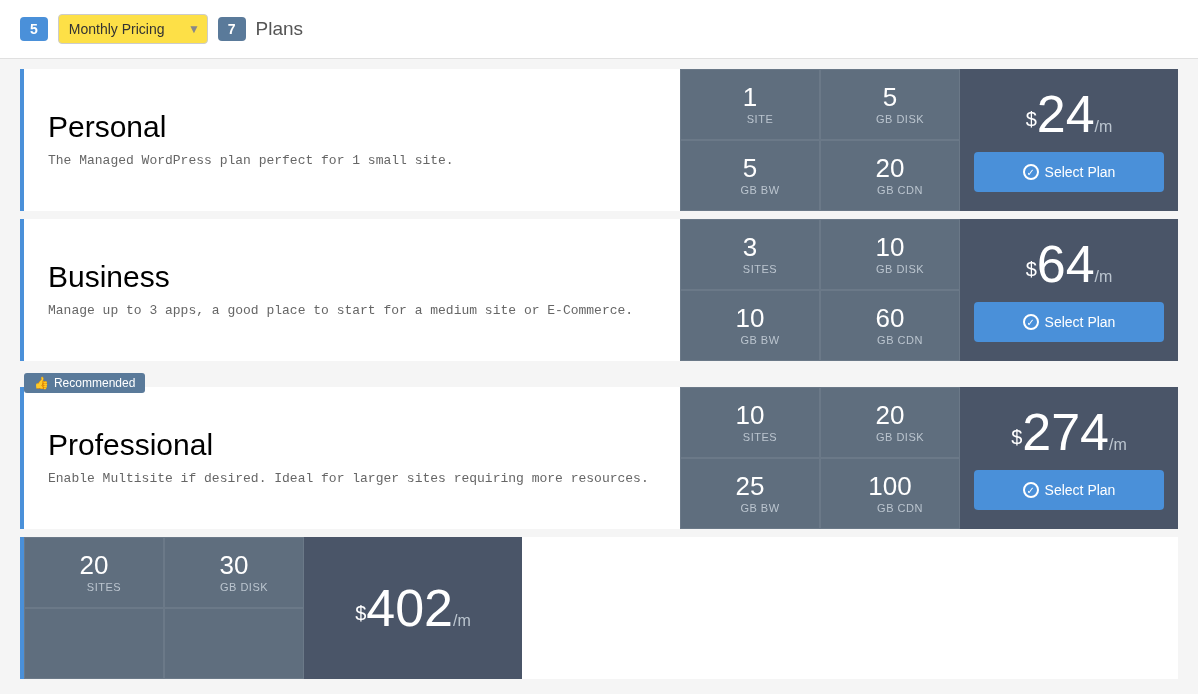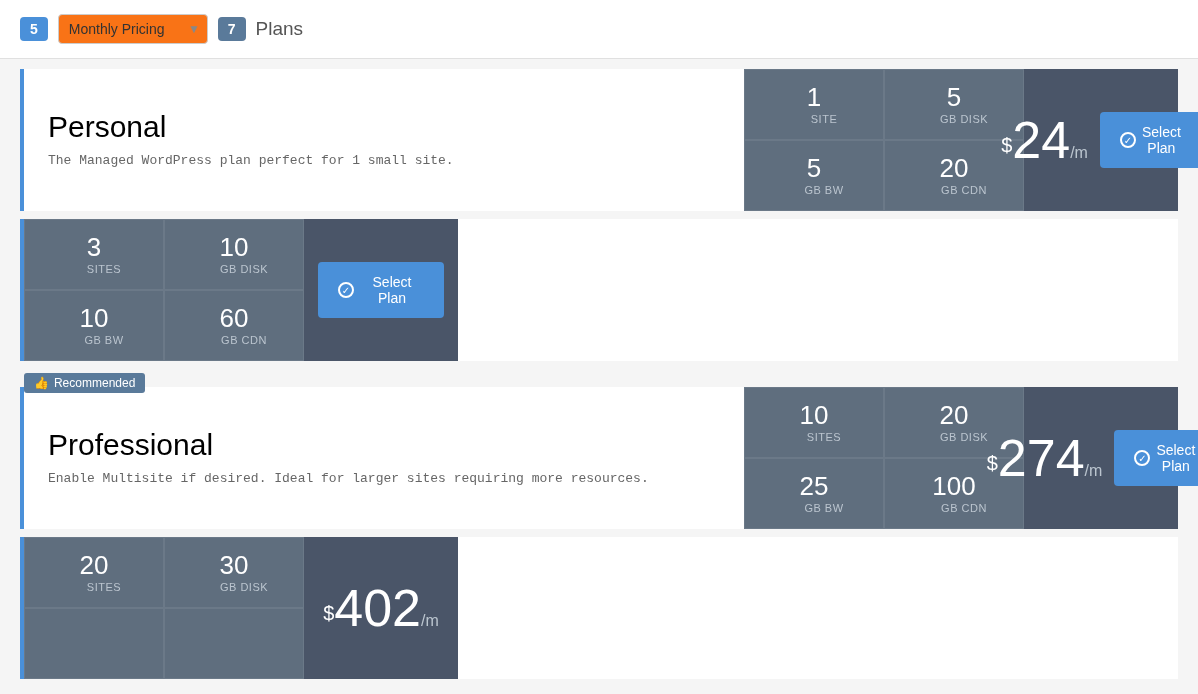--- a/index.html
+++ b/index.html
@@ -27,21 +27,21 @@
       border-radius: 4px;
     }
 
     .pricing-select-wrapper {
       position: relative;
       display: inline-block;
     }
 
     .pricing-select {
       appearance: none;
-      background: #f97316;
+      background: #fde047;
       border: 1px solid #ccc;
       border-radius: 4px;
       padding: 6px 30px 6px 10px;
       font-size: 14px;
       color: #333;
       cursor: pointer;
       min-width: 150px;
     }
 
     .select-chevron {
@@ -152,24 +152,25 @@
       font-size: 11px;
       color: #bbc5cf;
       text-transform: uppercase;
       margin-top: 3px;
       letter-spacing: 0.5px;
       margin-left: 20px;
     }
 
     .plan-price-action {
       display: flex;
+      flex-direction: column;
       align-items: center;
       justify-content: center;
       background: #4a5568;
-      width: 154px;
+      width: 218px;
       flex-shrink: 0;
       gap: 12px;
       padding: 14px;
     }
 
     .price-display {
       color: #fff;
       font-size: 14px;
       text-align: center;
     }
@@ -262,39 +263,46 @@
         <span class="price-dollar">$</span><span class="price-amount">24</span><span class="price-period">/m</span>
       </div>
       <button class="select-plan-btn">
         <span class="btn-circle-icon">✓</span>
         <span>Select Plan</span>
       </button>
     </div>
   </div>
 
   <div class="plan-row">
+    <div class="plan-info">
+      <div class="plan-name">Business</div>
+      <div class="plan-description">Manage up to 3 apps, a good place to start for a medium site or E-Commerce.</div>
+    </div>
     <div class="plan-specs">
       <div class="spec-cell">
         <span class="spec-value">3</span>
         <span class="spec-label">Sites</span>
       </div>
       <div class="spec-cell">
         <span class="spec-value">10</span>
         <span class="spec-label">GB DISK</span>
       </div>
       <div class="spec-cell">
         <span class="spec-value">10</span>
         <span class="spec-label">GB BW</span>
       </div>
       <div class="spec-cell">
         <span class="spec-value">60</span>
         <span class="spec-label">GB CDN</span>
       </div>
     </div>
     <div class="plan-price-action">
+      <div class="price-display">
+        <span class="price-dollar">$</span><span class="price-amount">64</span><span class="price-period">/m</span>
+      </div>
       <button class="select-plan-btn">
         <span class="btn-circle-icon">✓</span>
         <span>Select Plan</span>
       </button>
     </div>
   </div>
 
   <div class="plan-row recommended" style="margin-top: 18px;">
     <div class="recommended-badge">
       <span>👍</span>

